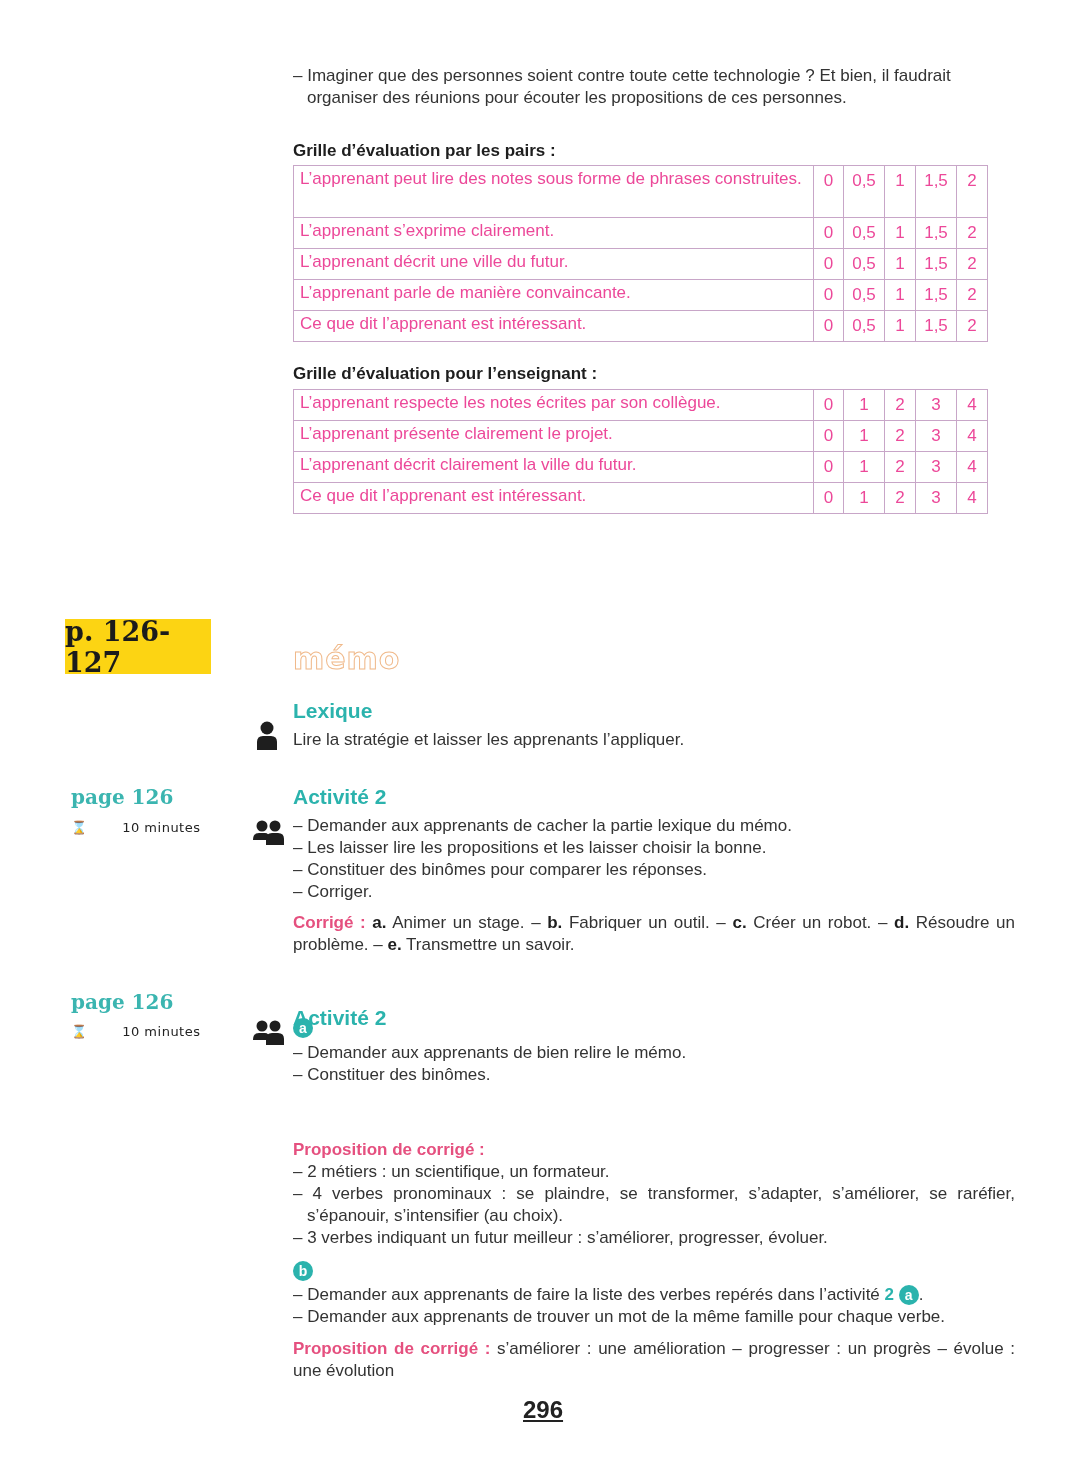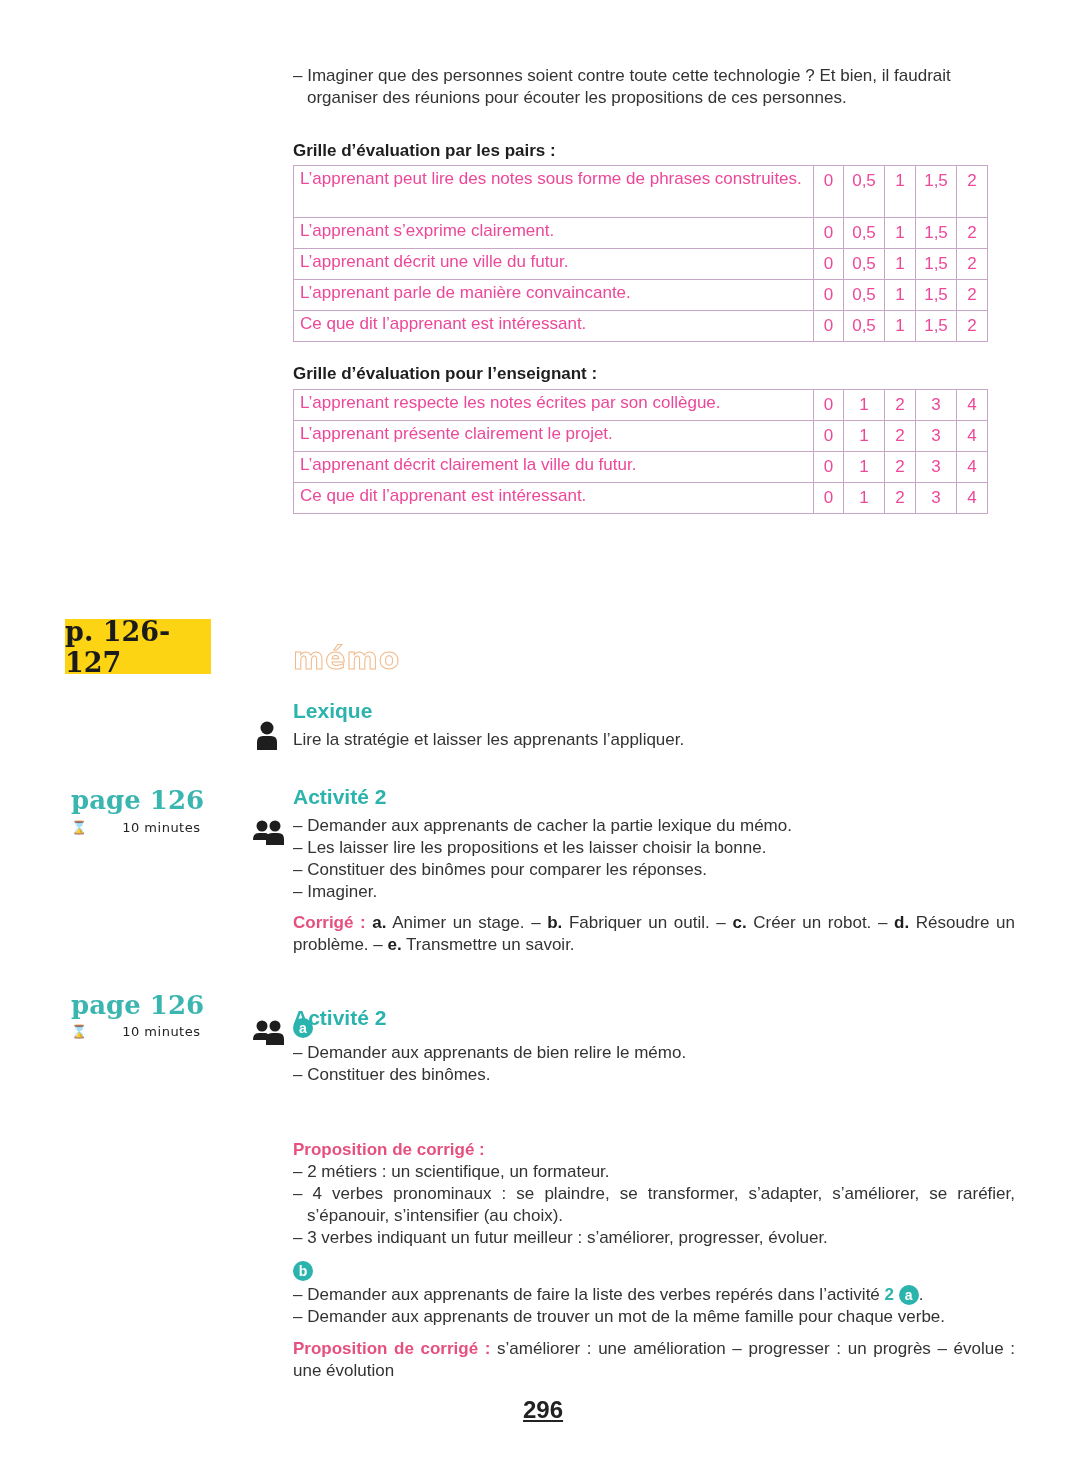--- a/index.html
+++ b/index.html
@@ -11,21 +11,21 @@
   .indent-list li { padding-left: 14px; text-indent: -14px; }
   .section-head { font-weight: bold; font-size: 17px; color: #1e1e1e; }
   table.grid { border-collapse: collapse; font-size: 17px; color: #ec4899; }
   table.grid td { border: 1px solid #c8a6c8; padding: 2px 6px; line-height: 21px; vertical-align: top; }
   table.grid td.score { text-align: center; padding: 4px 0 0 0; }
   .page-badge { background: #fcd413; font-family: "DejaVu Serif", serif; font-weight: bold;
                 font-size: 27px; color: #1b1b1b; display: flex; align-items: center; justify-content: center; }
   .memo-title { font-family: "DejaVu Sans", sans-serif; font-weight: bold; font-size: 30px;
                 color: #ffffff; -webkit-text-stroke: 1px #f0b98a; letter-spacing: 1px; }
   .teal-head { color: #2bb3ad; font-weight: bold; font-size: 21px; }
-  .side-page { font-family: "DejaVu Serif", serif; font-weight: bold; font-size: 26px; color: #3bb5b0; }
+  .side-page { font-family: "DejaVu Serif", serif; font-weight: bold; font-size: 20px; color: #3bb5b0; }
   .side-time { font-family: "DejaVu Sans", sans-serif; font-size: 13px; color: #222; letter-spacing: 0.5px; margin-left: 28px; }
   .pink { color: #e5507f; font-weight: bold; }
   .bold { font-weight: bold; color: #1e1e1e; }
   .circle-badge { display: inline-flex; width: 20px; height: 20px; border-radius: 50%; background: #2bb3ad;
                   color: #fff; font-weight: bold; font-size: 14px; align-items: center; justify-content: center; line-height: 1; }
   .teal-inline { color: #2bb3ad; font-weight: bold; }
   .page-num { font-weight: bold; font-size: 24px; color: #222; text-decoration: underline; }
   .justify { text-align: justify; }
 </style>
 </head>
@@ -162,21 +162,21 @@
       <circle cx="9" cy="6" r="5.5" fill="#1e1e1e"></circle>
       <circle cx="22" cy="6" r="5.5" fill="#1e1e1e"></circle>
       <path d="M0 20 Q0 13 6 13 H12 Q16 13 16 18 V20 Z" fill="#1e1e1e"></path>
       <path d="M13 25 V19 Q13 13 19 13 H25 Q31 13 31 19 V25 Z" fill="#1e1e1e"></path>
     </svg>
 </div>
 <ul class="abs txt indent-list" style="left:293px; top:815px; width:725px;">
   <li>– Demander aux apprenants de cacher la partie lexique du mémo.</li>
   <li>– Les laisser lire les propositions et les laisser choisir la bonne.</li>
   <li>– Constituer des binômes pour comparer les réponses.</li>
-  <li>– Imaginer.</li>
+  <li>– Corriger.</li>
 </ul>
 <div class="abs txt justify" style="left:293px; top:912px; width:722px;">
   <span class="pink">Corrigé :</span>
   <span class="bold">a.</span><span> Animer un stage. – </span><span class="bold">b.</span><span> Fabriquer un outil. – </span><span class="bold">c.</span><span> Créer un robot. – </span><span class="bold">d.</span><span> Résoudre un problème. – </span><span class="bold">e.</span><span> Transmettre un savoir.</span>
 </div>
 
 <div class="abs side-page" style="left:71px; top:990px;">page 126</div>
 <div class="abs" style="left:71px; top:1024px; display:flex; align-items:center; gap:7px;">
   <span style="font-size:13px; color:#222;">⌛</span>
   <span class="side-time">10 minutes</span>

